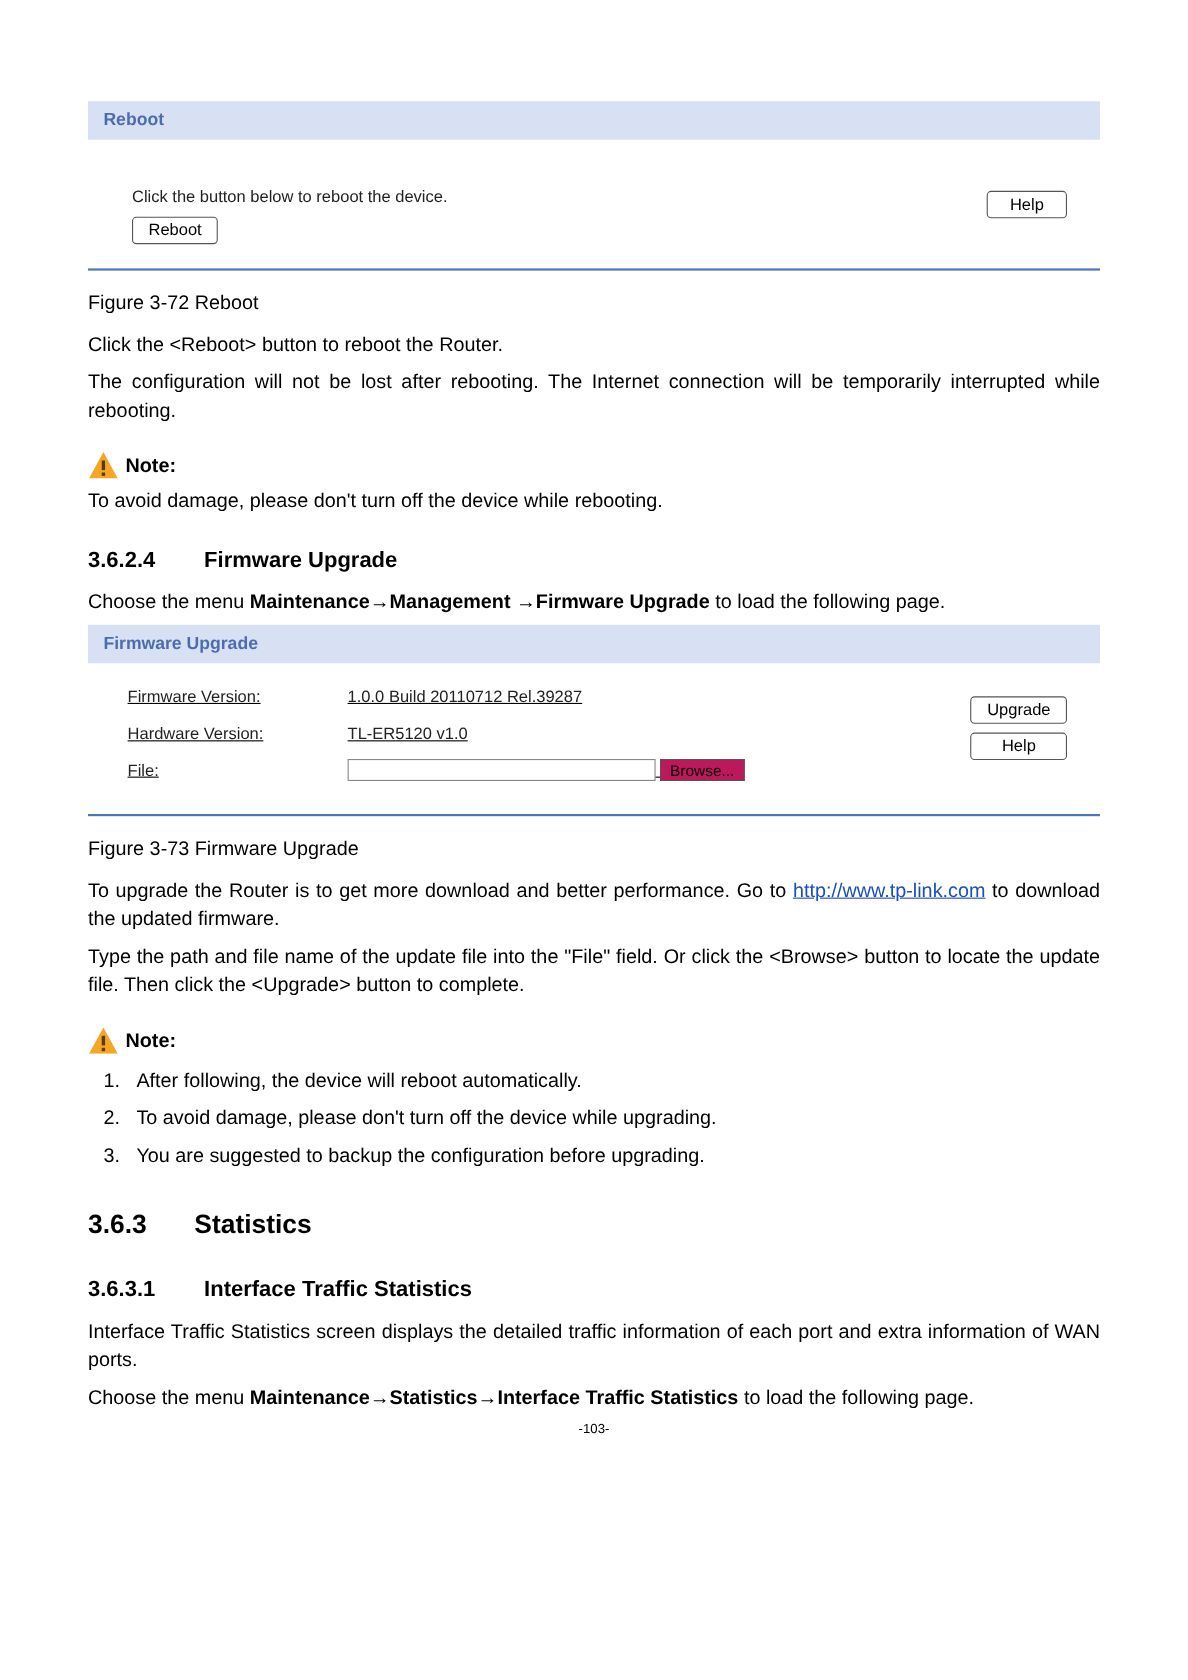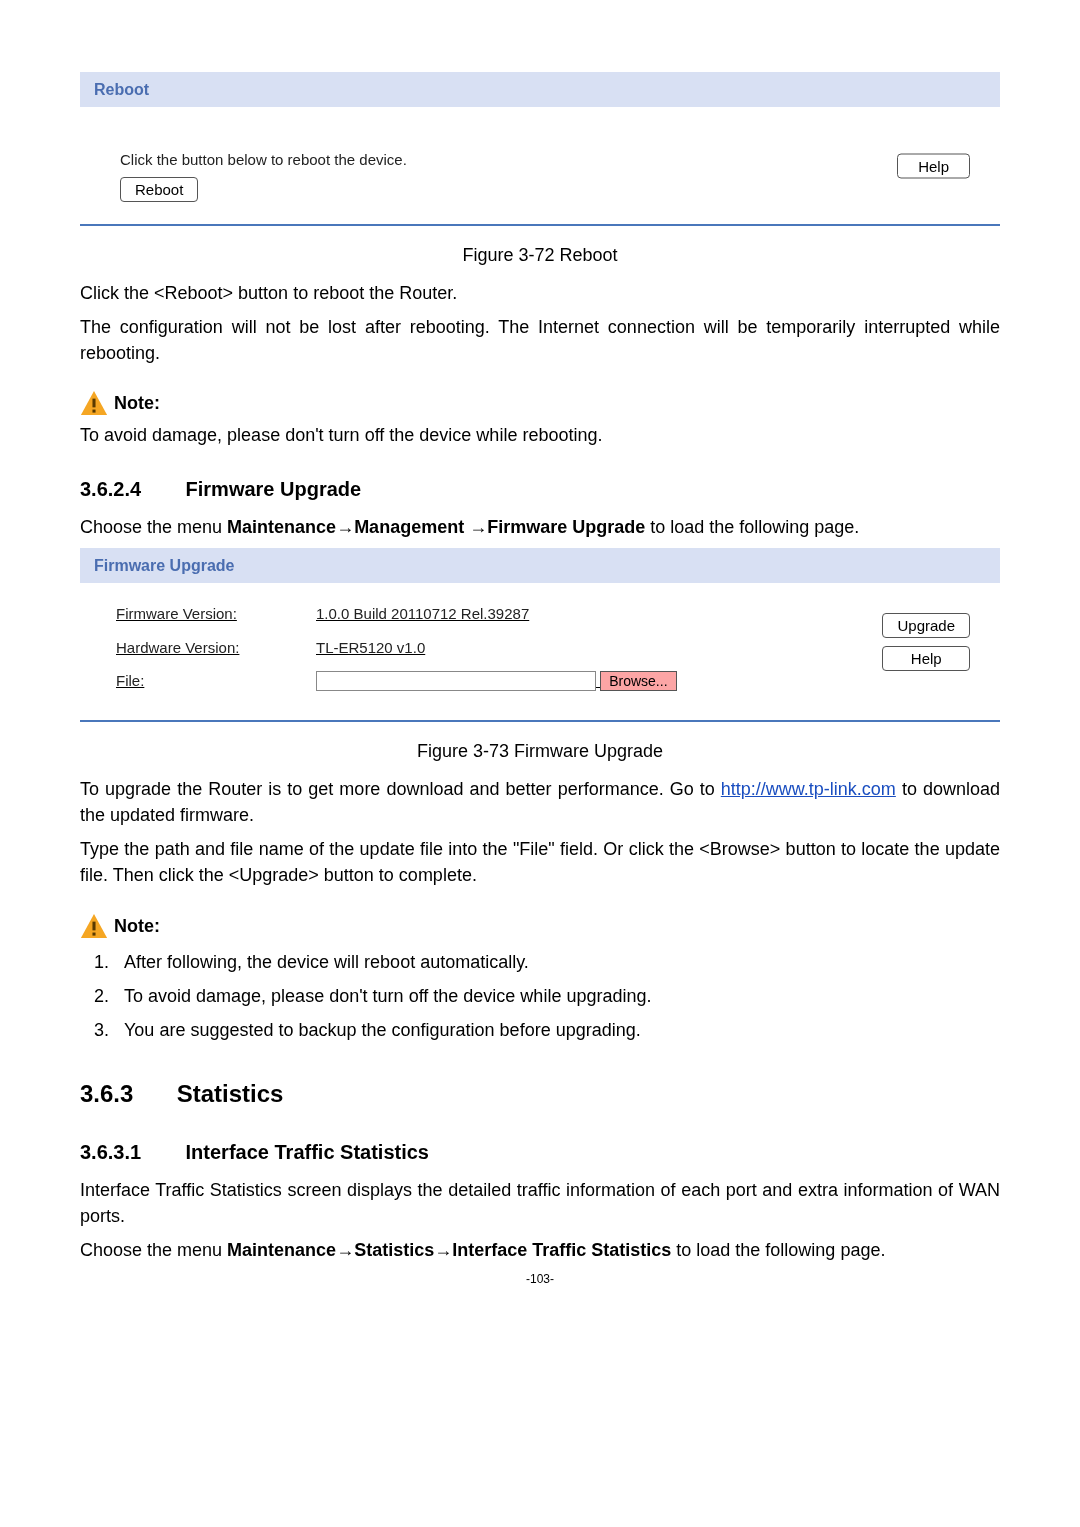--- a/index.html
+++ b/index.html
@@ -5,21 +5,21 @@
   body {
     margin: 0;
     padding: 0;
     font-family: Arial, Helvetica, sans-serif;
     background: #fff;
     color: #000;
   }
   .page {
     width: 1080px;
     margin: 0 auto;
-    padding: 72px 80px 40px 80px;
+    padding: 92px 80px 40px 80px;
     box-sizing: border-box;
     position: relative;
     font-size: 18px;
     line-height: 1.45;
   }
   .panel-wrap {
     border-bottom: 2px solid #4a77bb;
     margin-bottom: 14px;
   }
   .panel-header {
@@ -51,21 +51,20 @@
     position: absolute;
     right: 30px;
     top: 50%;
     transform: translateY(-50%);
     padding: 3px 20px;
   }
   .reboot-btn-row {
     margin-top: 6px;
   }
   .caption {
-    text-align: center;
     font-size: 18px;
     margin: 16px 0 12px 0;
   }
   .body-text {
     margin: 8px 0;
     text-align: justify;
   }
   .note-row {
     display: flex;
     align-items: center;
@@ -121,21 +120,21 @@
   .fw-file-input {
     border: 1px solid #888;
     height: 20px;
     width: 280px;
     box-sizing: border-box;
     font-size: 14px;
     padding: 0 4px;
   }
   .browse-btn {
     border: 1px solid #555;
-    background: #fca5a5;
+    background: #be185d;
     padding: 1px 8px;
     font-size: 14px;
     cursor: pointer;
   }
   .fw-right-buttons {
     position: absolute;
     right: 30px;
     top: 30px;
     display: flex;
     flex-direction: column;

